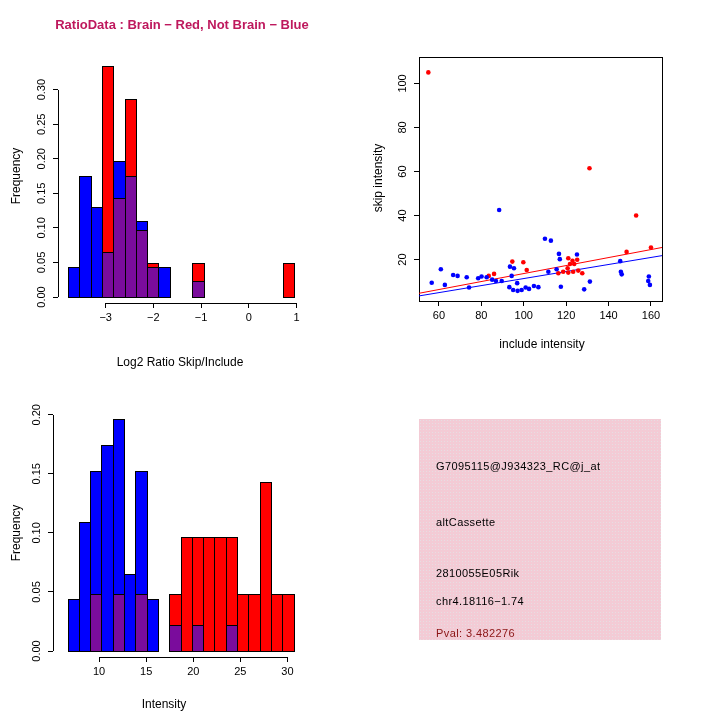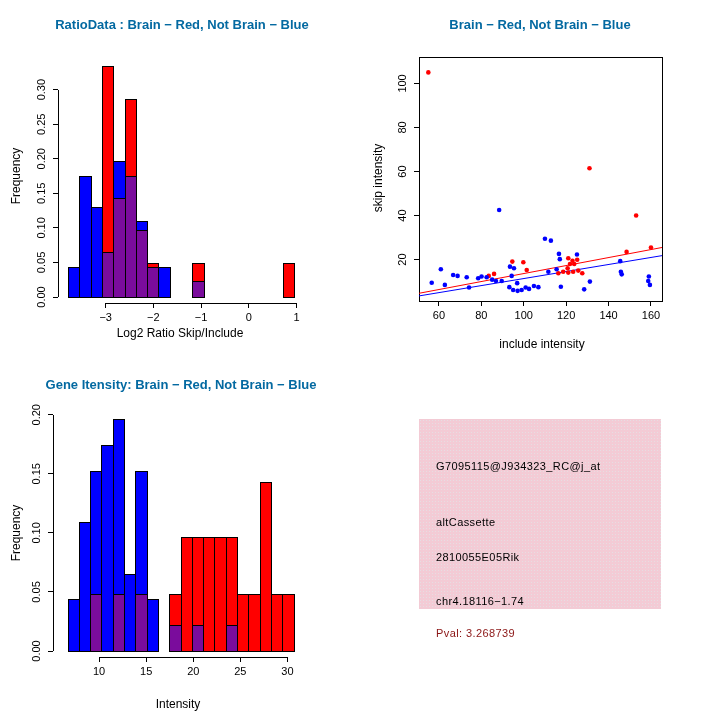--- a/index.html
+++ b/index.html
@@ -1,31 +1,31 @@
 <!DOCTYPE html>
 <html><head>
 <meta charset="utf-8">
 <style>
   html,body{margin:0;padding:0;background:#ffffff;}
   .canvas{position:relative;width:720px;height:720px;background:#ffffff;
           font-family:"Liberation Sans",sans-serif;overflow:hidden;}
   #plot-svg{position:absolute;left:0;top:0;}
-  .ptitle{position:absolute;font-weight:bold;font-size:13px;color:#0369a1;
+  .ptitle{position:absolute;font-weight:bold;font-size:13px;color:#be185d;
           transform:translateX(-50%);white-space:nowrap;}
   .alabel{position:absolute;font-size:12px;color:#000;
           transform:translateX(-50%);white-space:nowrap;}
   .ylabel{position:absolute;font-size:12px;color:#000;white-space:nowrap;
           transform:translate(-50%,-50%) rotate(-90deg);}
-  .infobox{position:absolute;left:419px;top:419px;width:242px;height:190px;
+  .infobox{position:absolute;left:419px;top:419px;width:242px;height:221px;
            background-color:#f3cbd5;
            background-image:radial-gradient(#e7dde2 30%, rgba(0,0,0,0) 31%);
            background-size:3px 3px;}
   .infoline{position:absolute;left:17px;font-size:11px;color:#000;
             white-space:nowrap;letter-spacing:0.4px;}
-  .il-0{top:41px}.il-1{top:97px}.il-2{top:132px}.il-3{top:176px}.il-4{top:208px}
+  .il-0{top:41px}.il-1{top:97px}.il-2{top:148px}.il-3{top:176px}.il-4{top:208px}
 </style>
 </head>
 <body>
 
 <div class="canvas">
 
   <svg id="plot-svg" width="720" height="720" shape-rendering="crispEdges">
       <line x1="58" y1="297" x2="58" y2="89.64705882352945" stroke="#000" stroke-width="1"></line>
       <line x1="53" y1="297" x2="58" y2="297" stroke="#000" stroke-width="1"></line>
       <text x="45" y="297" fill="#000" font-size="11px" font-family="&quot;Liberation Sans&quot;,sans-serif" text-anchor="middle" transform="rotate(-90 45 297)">0.00</text>
@@ -201,32 +201,30 @@
       <rect x="226.26070038910504" y="537.5882352941177" width="11.299610894941651" height="113.41176470588232" fill="#ff0000" stroke="#000" stroke-width="1"></rect>
       <rect x="226.26070038910504" y="625.0098039215686" width="11.299610894941651" height="25.99019607843138" fill="#7a0c9c" stroke="#000" stroke-width="1"></rect>
       <rect x="237.5603112840467" y="594.2941176470588" width="11.299610894941594" height="56.70588235294122" fill="#ff0000" stroke="#000" stroke-width="1"></rect>
       <rect x="248.85992217898828" y="594.2941176470588" width="11.299610894941708" height="56.70588235294122" fill="#ff0000" stroke="#000" stroke-width="1"></rect>
       <rect x="260.15953307393" y="482.0637254901961" width="11.299610894941566" height="168.93627450980392" fill="#ff0000" stroke="#000" stroke-width="1"></rect>
       <rect x="271.45914396887156" y="594.2941176470588" width="11.299610894941623" height="56.70588235294122" fill="#ff0000" stroke="#000" stroke-width="1"></rect>
       <rect x="282.7587548638132" y="594.2941176470588" width="11.299610894941623" height="56.70588235294122" fill="#ff0000" stroke="#000" stroke-width="1"></rect>
     </svg>
 
   <div class="ptitle" style="left:182px;top:17px">RatioData : Brain − Red, Not Brain − Blue</div>
-  <div class="ptitle" style="left:540px;top:17px">Brain − Red, Not Brain − Blue</div>
-  <div class="ptitle" style="left:181px;top:377px">Gene Itensity: Brain − Red, Not Brain − Blue</div>
-
-  <div class="alabel" style="left:180px;top:326px">Log2 Ratio Skip/Include</div>
+
+  <div class="alabel" style="left:180px;top:355px">Log2 Ratio Skip/Include</div>
   <div class="alabel" style="left:542px;top:337px">include intensity</div>
-  <div class="alabel" style="left:178px;top:697px">Intensity</div>
+  <div class="alabel" style="left:164px;top:697px">Intensity</div>
 
   <div class="ylabel" style="left:16px;top:176px">Frequency</div>
   <div class="ylabel" style="left:378px;top:178px">skip intensity</div>
   <div class="ylabel" style="left:16px;top:533px">Frequency</div>
 
   <div class="infobox">
     <div class="infoline il-0">G7095115@J934323_RC@j_at</div>
     <div class="infoline il-1">altCassette</div>
     <div class="infoline il-2">2810055E05Rik</div>
     <div class="infoline il-3">chr4.18116−1.74</div>
-    <div class="infoline il-4" style="color: rgb(139, 21, 21);">Pval: 3.268739</div>
+    <div class="infoline il-4" style="color: rgb(139, 21, 21);">Pval: 3.482276</div>
   </div>
 
 </div>
 
 </body></html>

